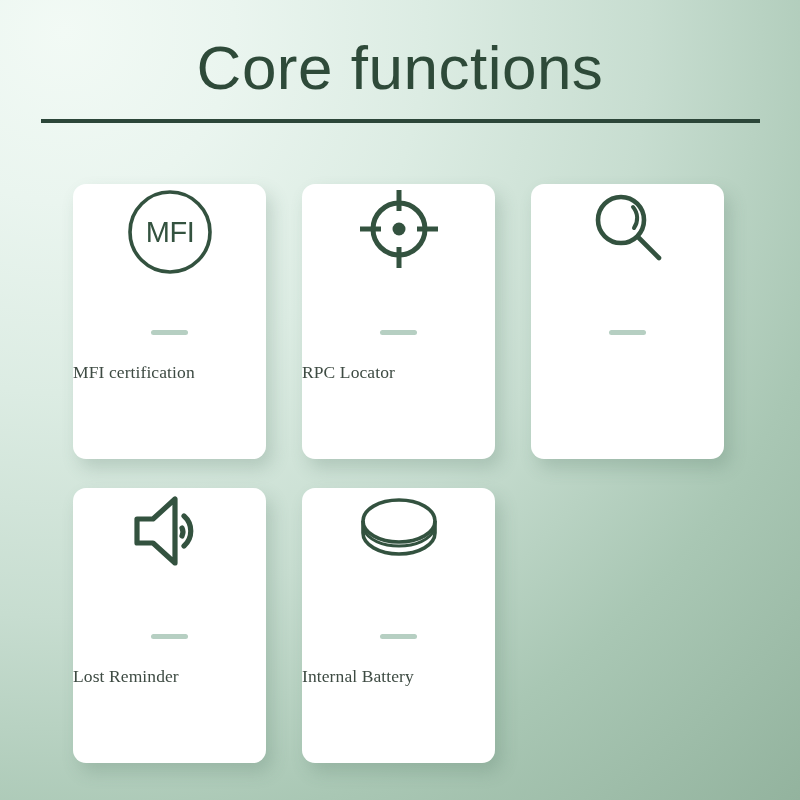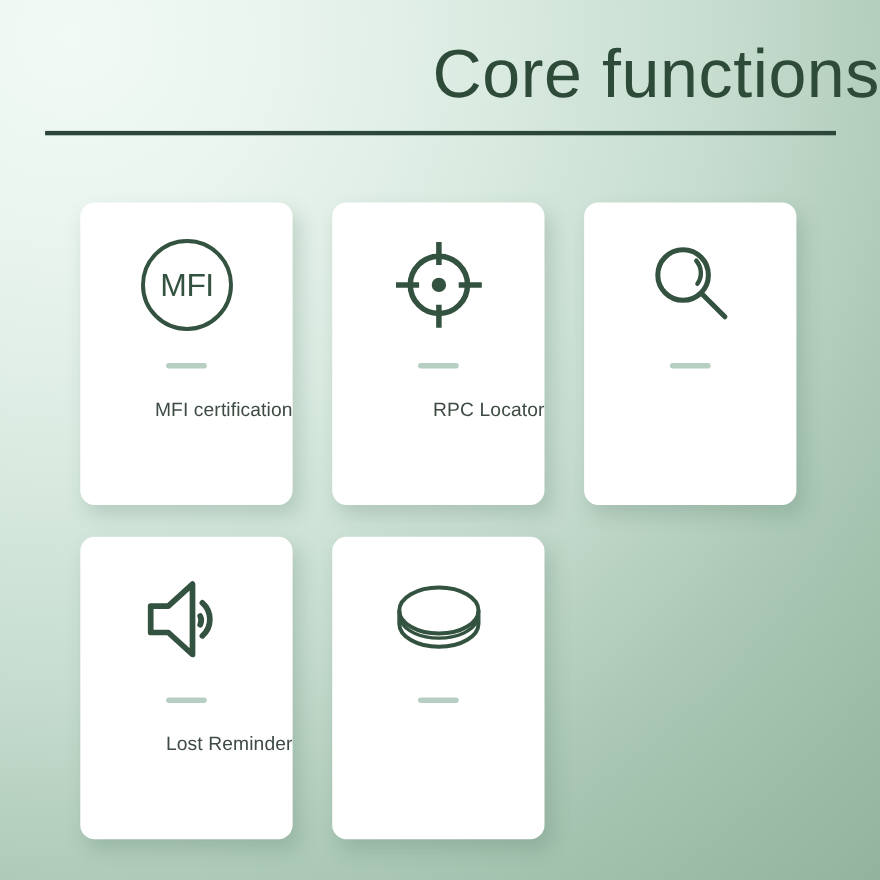--- a/index.html
+++ b/index.html
@@ -21,21 +21,21 @@
       radial-gradient(circle at 8% 4%, #f2faf5 0%, #eaf5ef 16%, #dcece3 34%, #c7ddd0 55%, #a9c7b4 76%, #93b39e 100%);
     overflow: hidden;
   }
 
   
   #header {
     position: absolute;
     left: 0;
     top: 0;
     width: 800px;
-    text-align: right;
+    text-align: center;
   }
   #page-title {
     margin: 0;
     padding-top: 33px;
     font-size: 62px;
     line-height: 70px;
     font-weight: 400;
     letter-spacing: 0.5px;
     color: #2e4a39;
     font-family: "Liberation Sans", sans-serif;
@@ -67,41 +67,40 @@
     border-radius: 13px;
     box-shadow: 6px 9px 17px rgba(70, 105, 86, 0.22);
     display: flex;
     flex-direction: column;
     align-items: center;
   }
   .card-icon {
     height: 150px;
     width: 100%;
     display: flex;
-    align-items: center;
     justify-content: center;
   }
   .card-icon svg {
     display: block;
   }
   .card-divider {
     width: 37px;
     height: 5px;
     border-radius: 3px;
     background: #b6cfc2;
     margin-top: -4px;
   }
   .card-label {
     margin-top: 26px;
     width: 100%;
-    text-align: right;
+    text-align: left;
     font-size: 17.5px;
     line-height: 23px;
     color: #3e4b43;
-    font-family: Liberation Sans, sans-serif;
+    font-family: Liberation Serif, serif;
     white-space: pre-line;
     letter-spacing: 0.1px;
   }
   .mfi-text {
     font-size: 29px;
     font-family: "Liberation Sans", sans-serif;
     fill: #33523f;
     letter-spacing: -0.5px;
   }
 </style>
@@ -177,16 +176,17 @@
       <div class="card-icon">
         <svg width="96" height="82" viewBox="0 0 96 82" aria-hidden="true">
           <g fill="none" stroke="#33523f" stroke-width="3.6">
             <ellipse cx="48" cy="33" rx="36" ry="21"></ellipse>
             <path d="M12 33 v12 a36 21 0 0 0 72 0 v-12"></path>
             <path d="M13 42 a36 21 0 0 0 70 0" stroke-width="3"></path>
           </g>
         </svg>
       </div>
       <div class="card-divider"></div>
+      <div class="card-label">Internal Battery</div>
     </div>
 
   </div>
 </div>
 
 </body></html>

